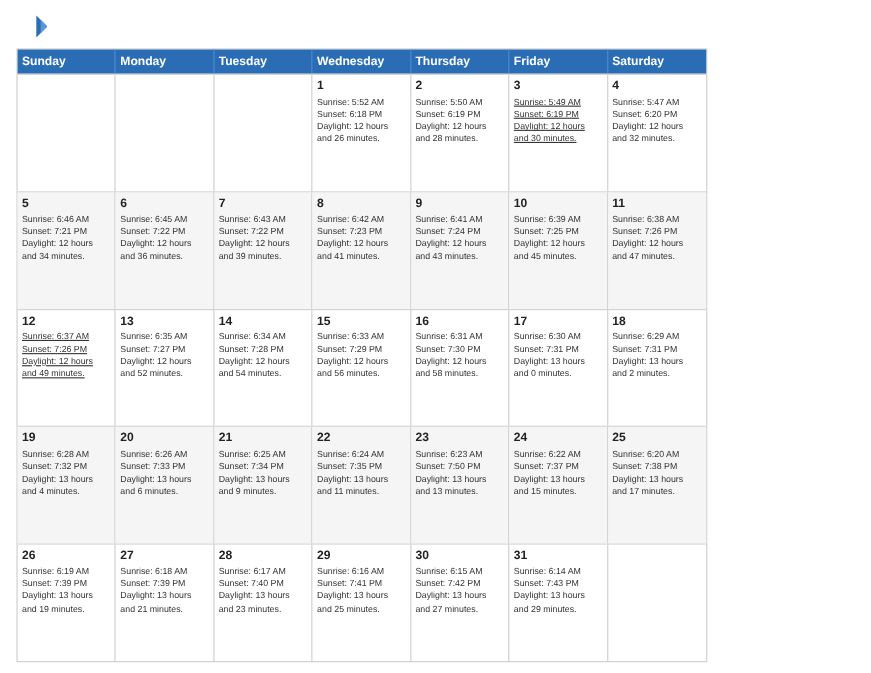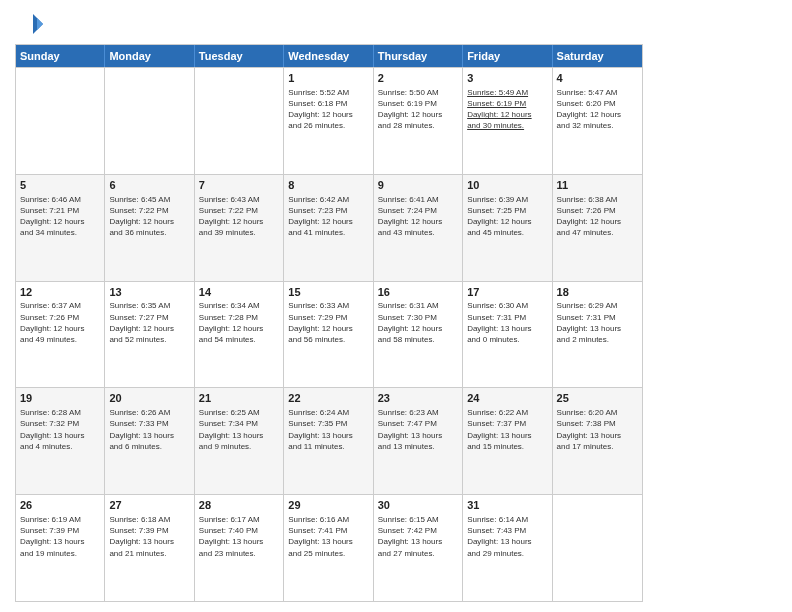--- a/index.html
+++ b/index.html
@@ -228,21 +228,21 @@
             <span class="day-number">11</span>
             <div class="day-info" style="white-space: pre-line;">Sunrise: 6:38 AM
 Sunset: 7:26 PM
 Daylight: 12 hours
 and 47 minutes.</div>
           </div>
         </div>
         <div class="cal-row">
           <div class="cal-cell">
             <span class="day-number">12</span>
-            <div class="day-info" style="white-space: pre-line;">Sunrise: 6:37 AM
+            <div class="day-info" style="white-space: pre-line; text-decoration: underline;">Sunrise: 6:37 AM
 Sunset: 7:26 PM
 Daylight: 12 hours
 and 49 minutes.</div>
           </div>
           <div class="cal-cell">
             <span class="day-number">13</span>
             <div class="day-info" style="white-space: pre-line;">Sunrise: 6:35 AM
 Sunset: 7:27 PM
 Daylight: 12 hours
 and 52 minutes.</div>
@@ -308,21 +308,21 @@
           <div class="cal-cell alt-bg">
             <span class="day-number">22</span>
             <div class="day-info" style="white-space: pre-line;">Sunrise: 6:24 AM
 Sunset: 7:35 PM
 Daylight: 13 hours
 and 11 minutes.</div>
           </div>
           <div class="cal-cell alt-bg">
             <span class="day-number">23</span>
             <div class="day-info" style="white-space: pre-line;">Sunrise: 6:23 AM
-Sunset: 7:47 PM
+Sunset: 7:50 PM
 Daylight: 13 hours
 and 13 minutes.</div>
           </div>
           <div class="cal-cell alt-bg">
             <span class="day-number">24</span>
             <div class="day-info" style="white-space: pre-line;">Sunrise: 6:22 AM
 Sunset: 7:37 PM
 Daylight: 13 hours
 and 15 minutes.</div>
           </div>

